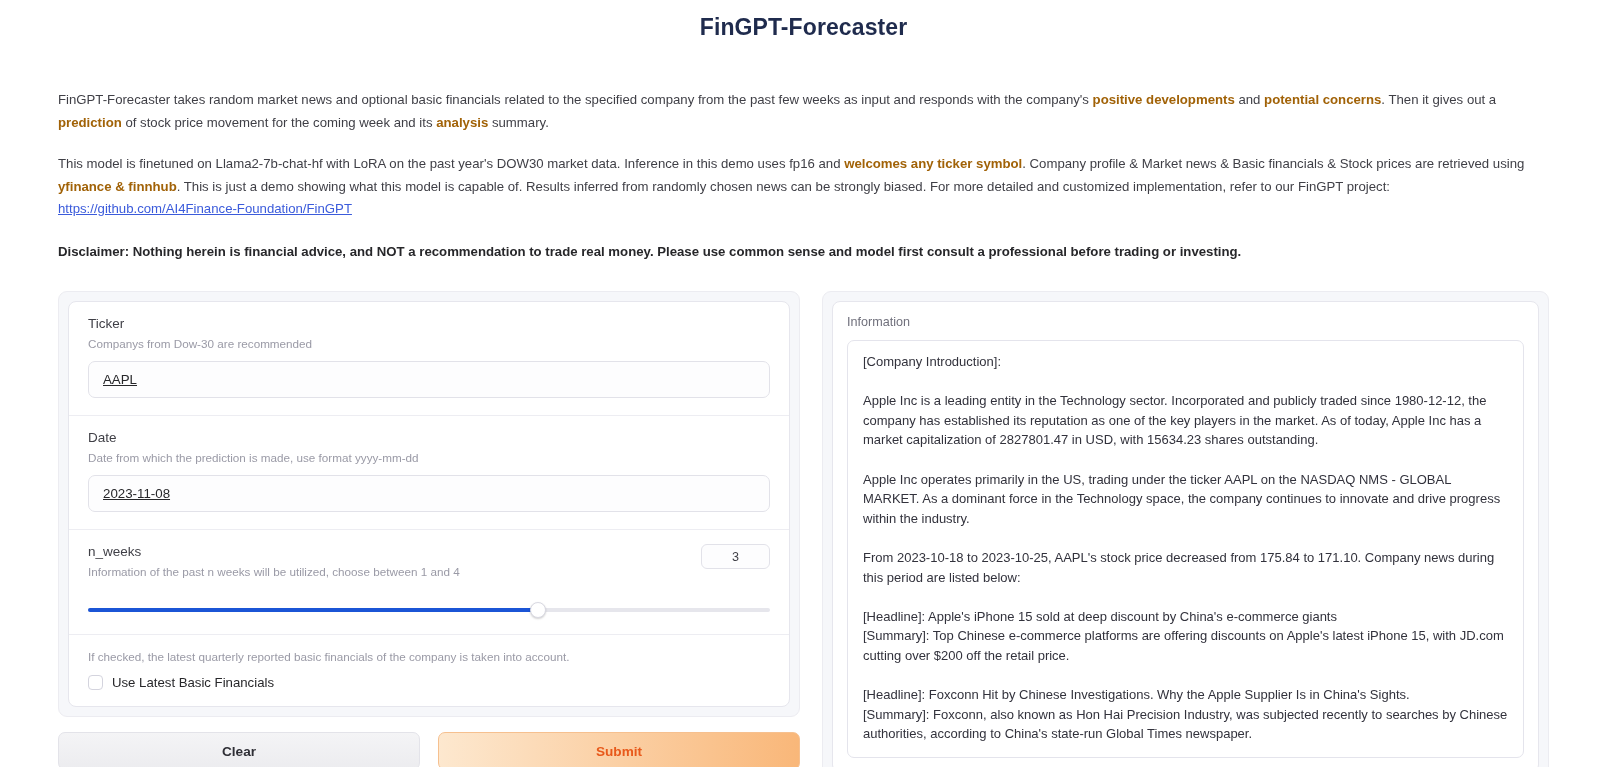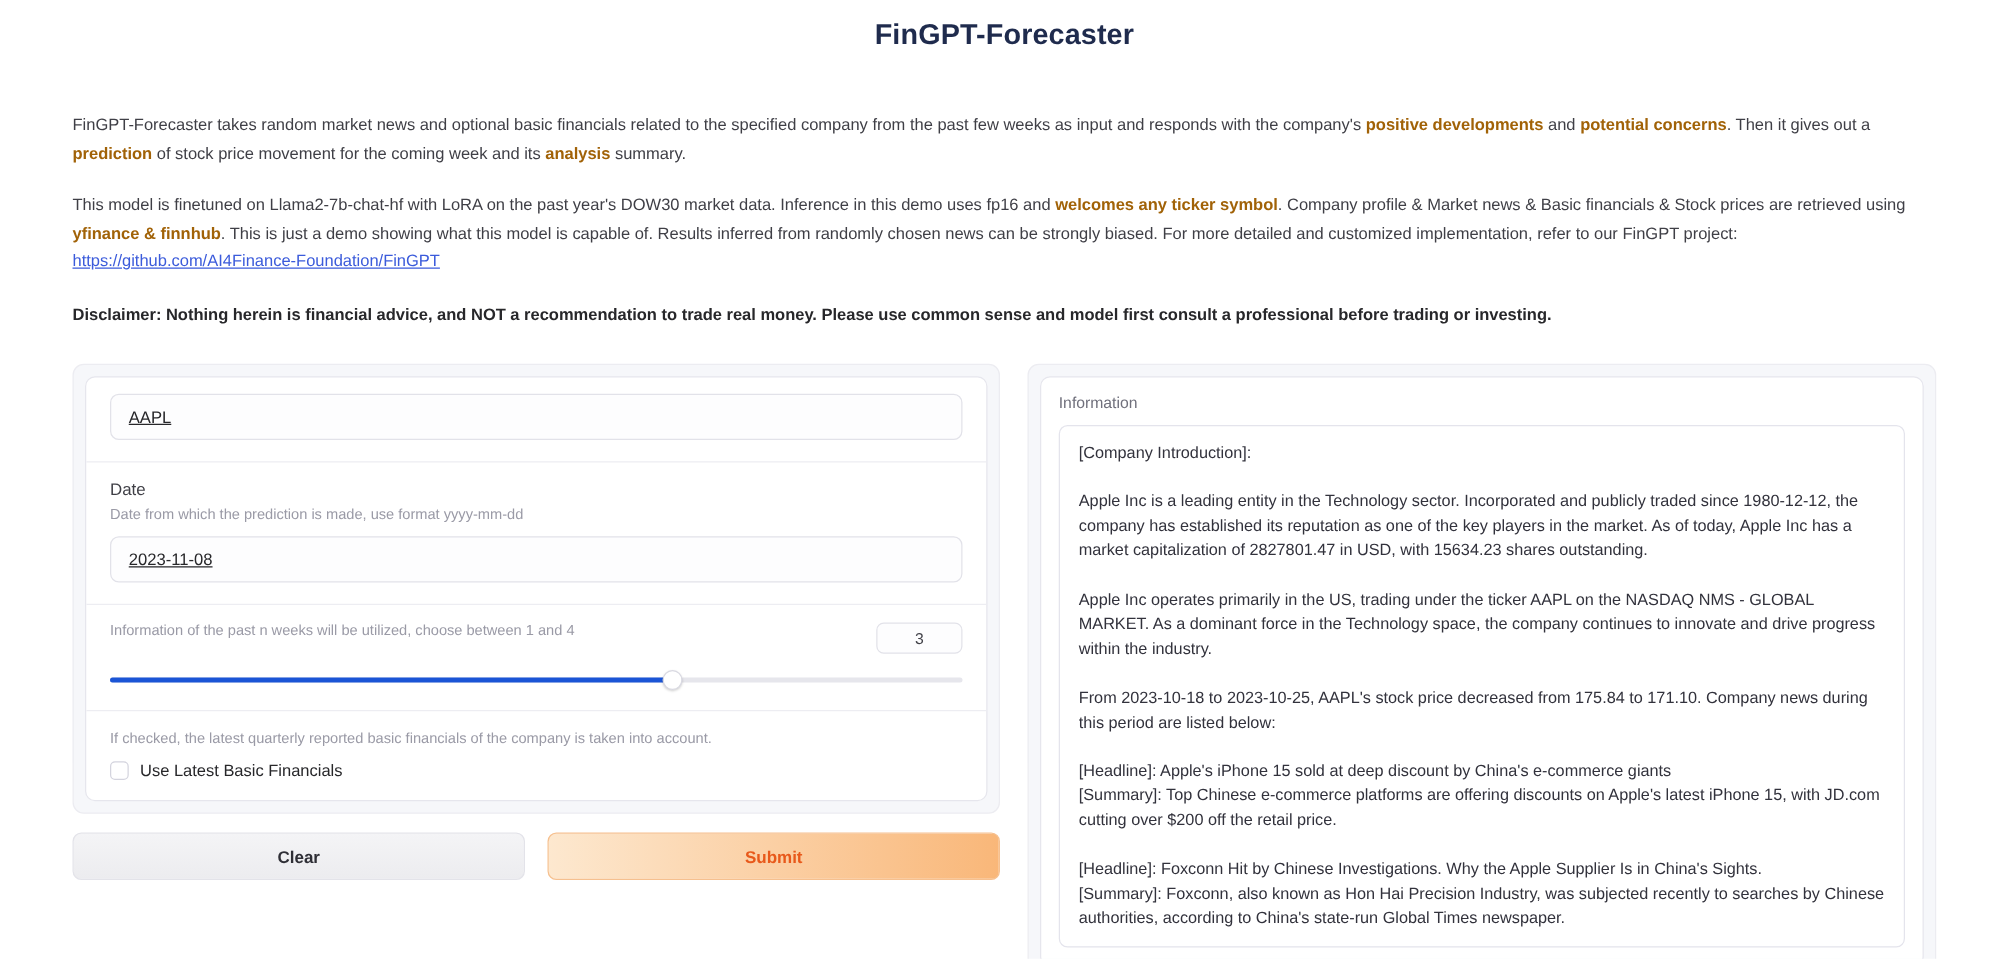--- a/index.html
+++ b/index.html
@@ -260,32 +260,35 @@
 
   <p class="intro p3">Disclaimer: Nothing herein is financial advice, and NOT a recommendation to trade real money. Please use common sense and model first consult a professional before trading or investing.</p>
 
   <div class="columns">
 
     <div class="col-left">
       <div class="group">
         <div class="block">
 
           <div class="field">
+            <div class="field-label">Ticker</div>
+            <div class="field-info">Companys from Dow-30 are recommended</div>
             <div class="textbox">AAPL</div>
           </div>
 
           <div class="field">
             <div class="field-label">Date</div>
             <div class="field-info">Date from which the prediction is made, use format yyyy-mm-dd</div>
             <div class="textbox">2023-11-08</div>
           </div>
 
           <div class="field slider-field">
             <div class="slider-head">
               <div>
+                <div class="field-label">n_weeks</div>
                 <div class="field-info">Information of the past n weeks will be utilized, choose between 1 and 4</div>
               </div>
               <div class="slider-value">3</div>
             </div>
             <div class="slider-track-wrap">
               <div class="slider-track"></div>
               <div class="slider-fill" style="width: 66%;"></div>
               <div class="slider-thumb" style="left: 66%;"></div>
             </div>
           </div>

